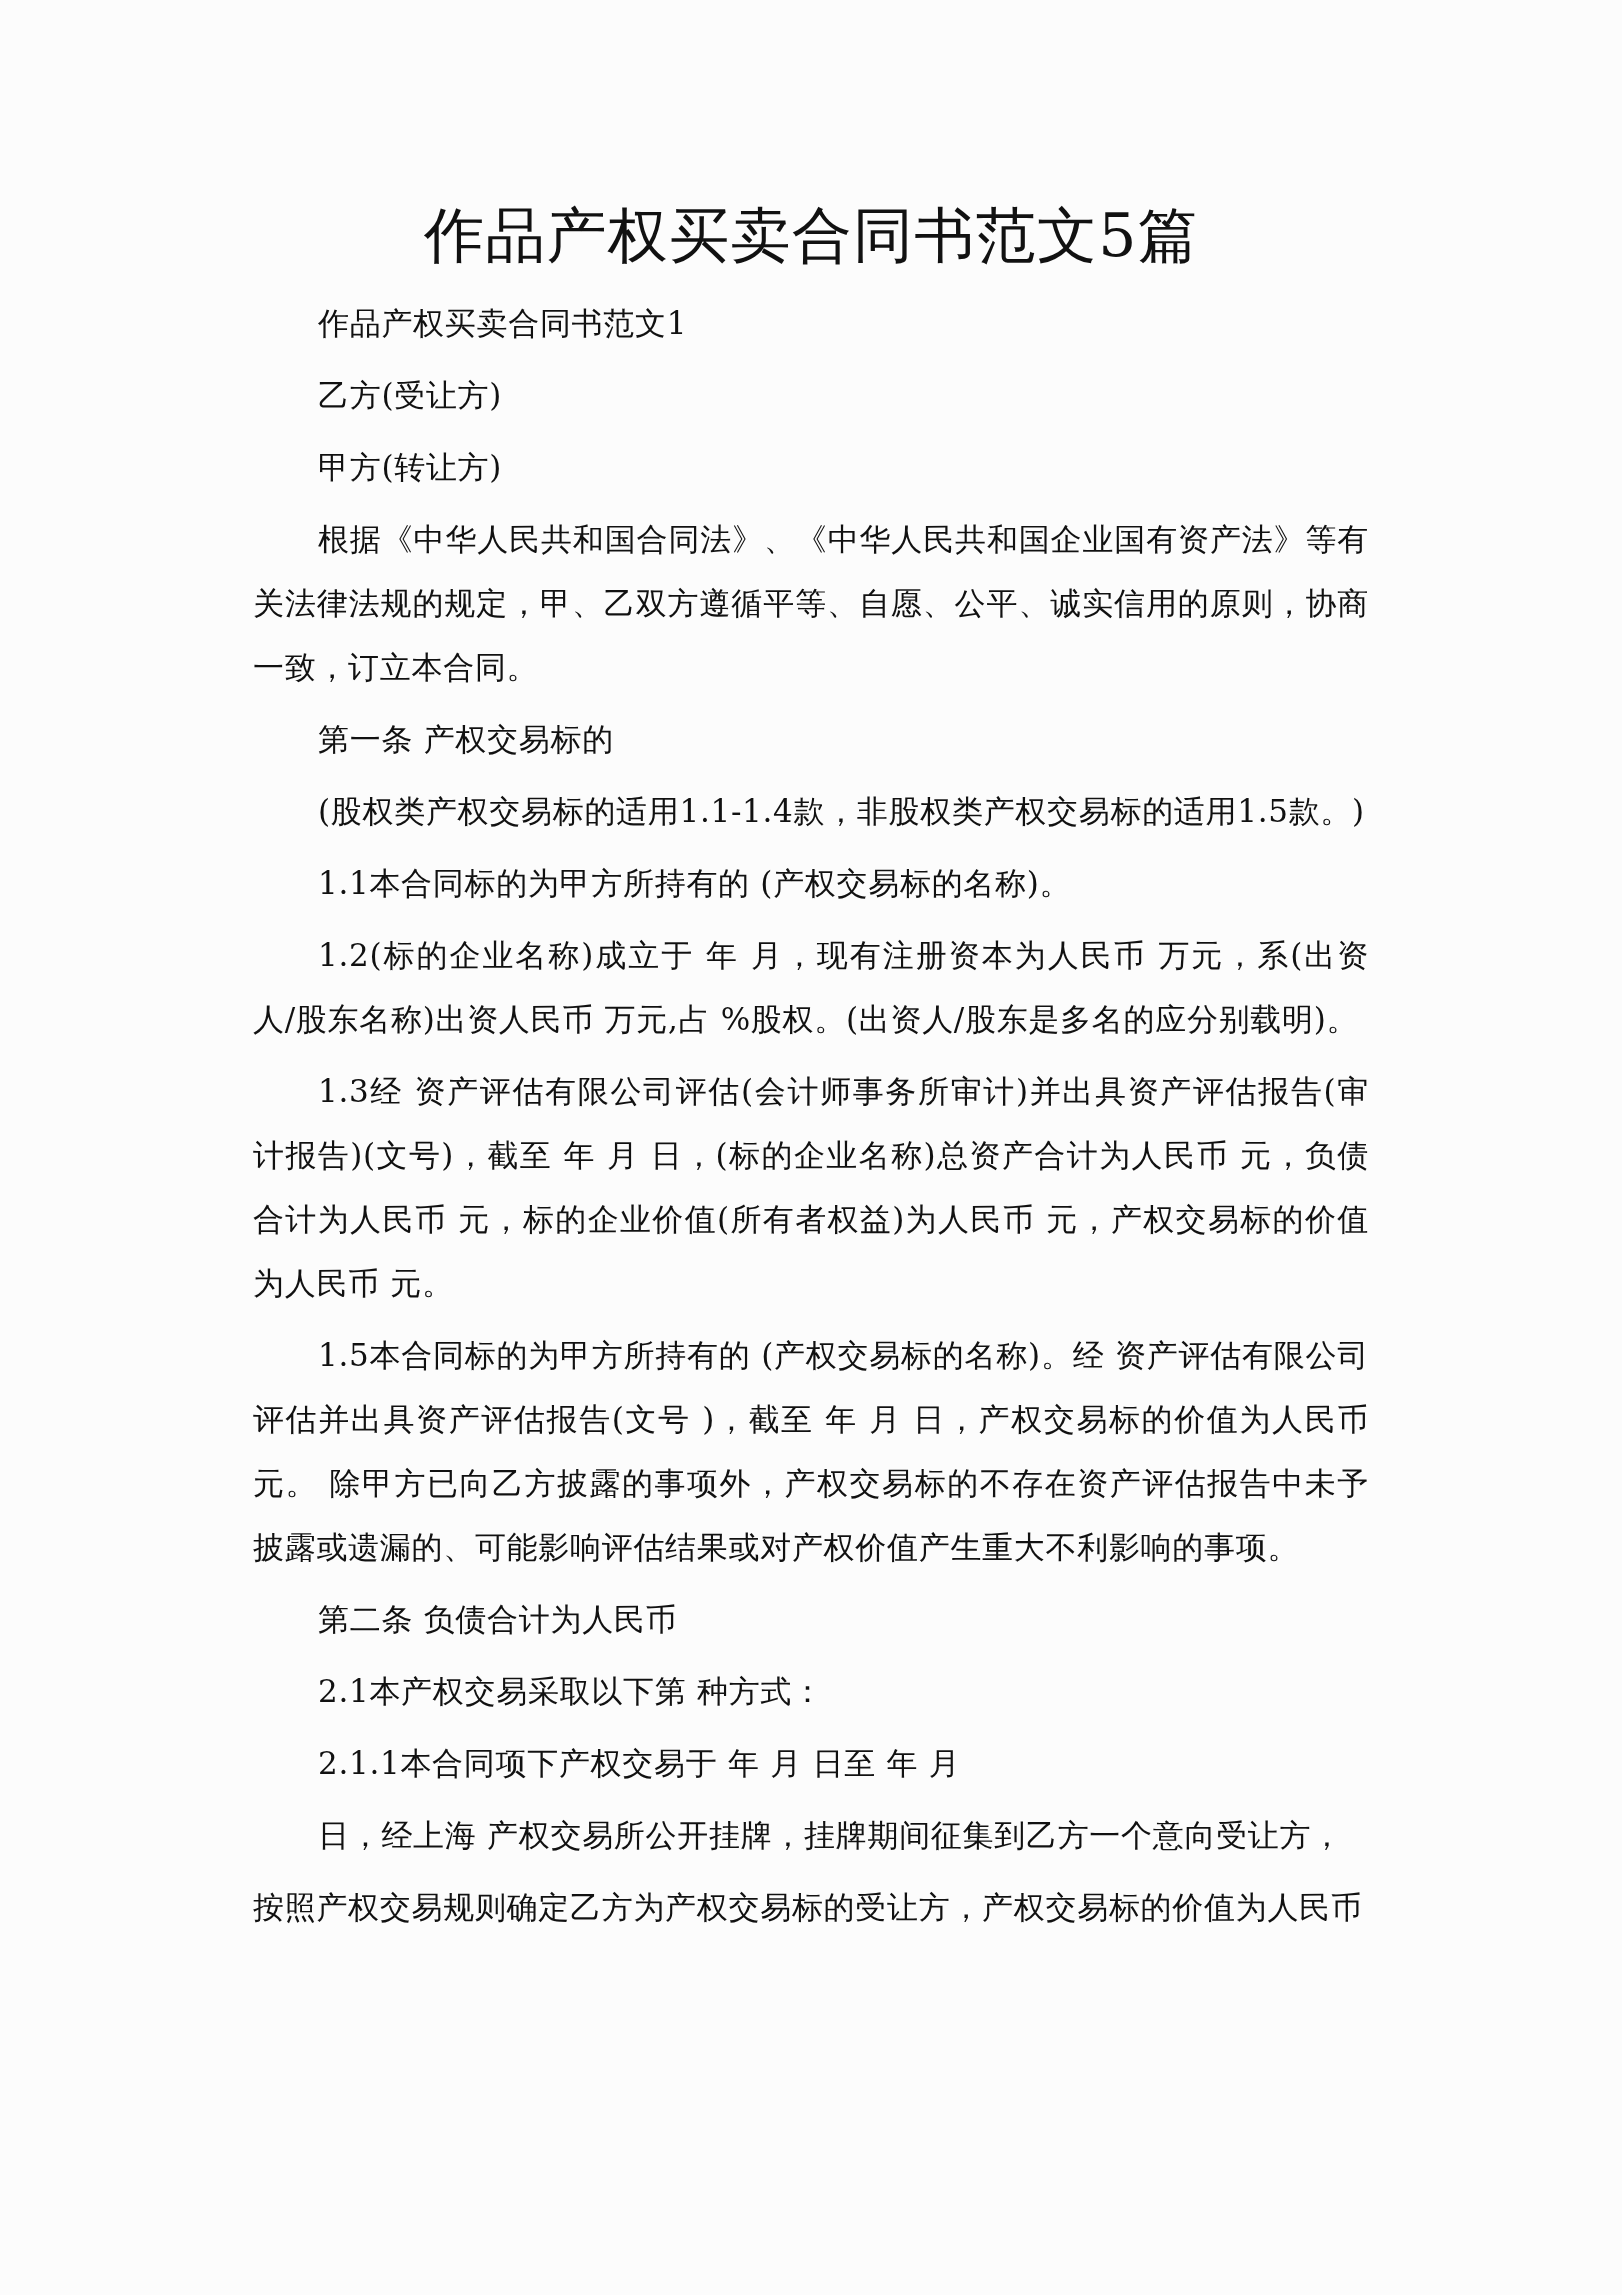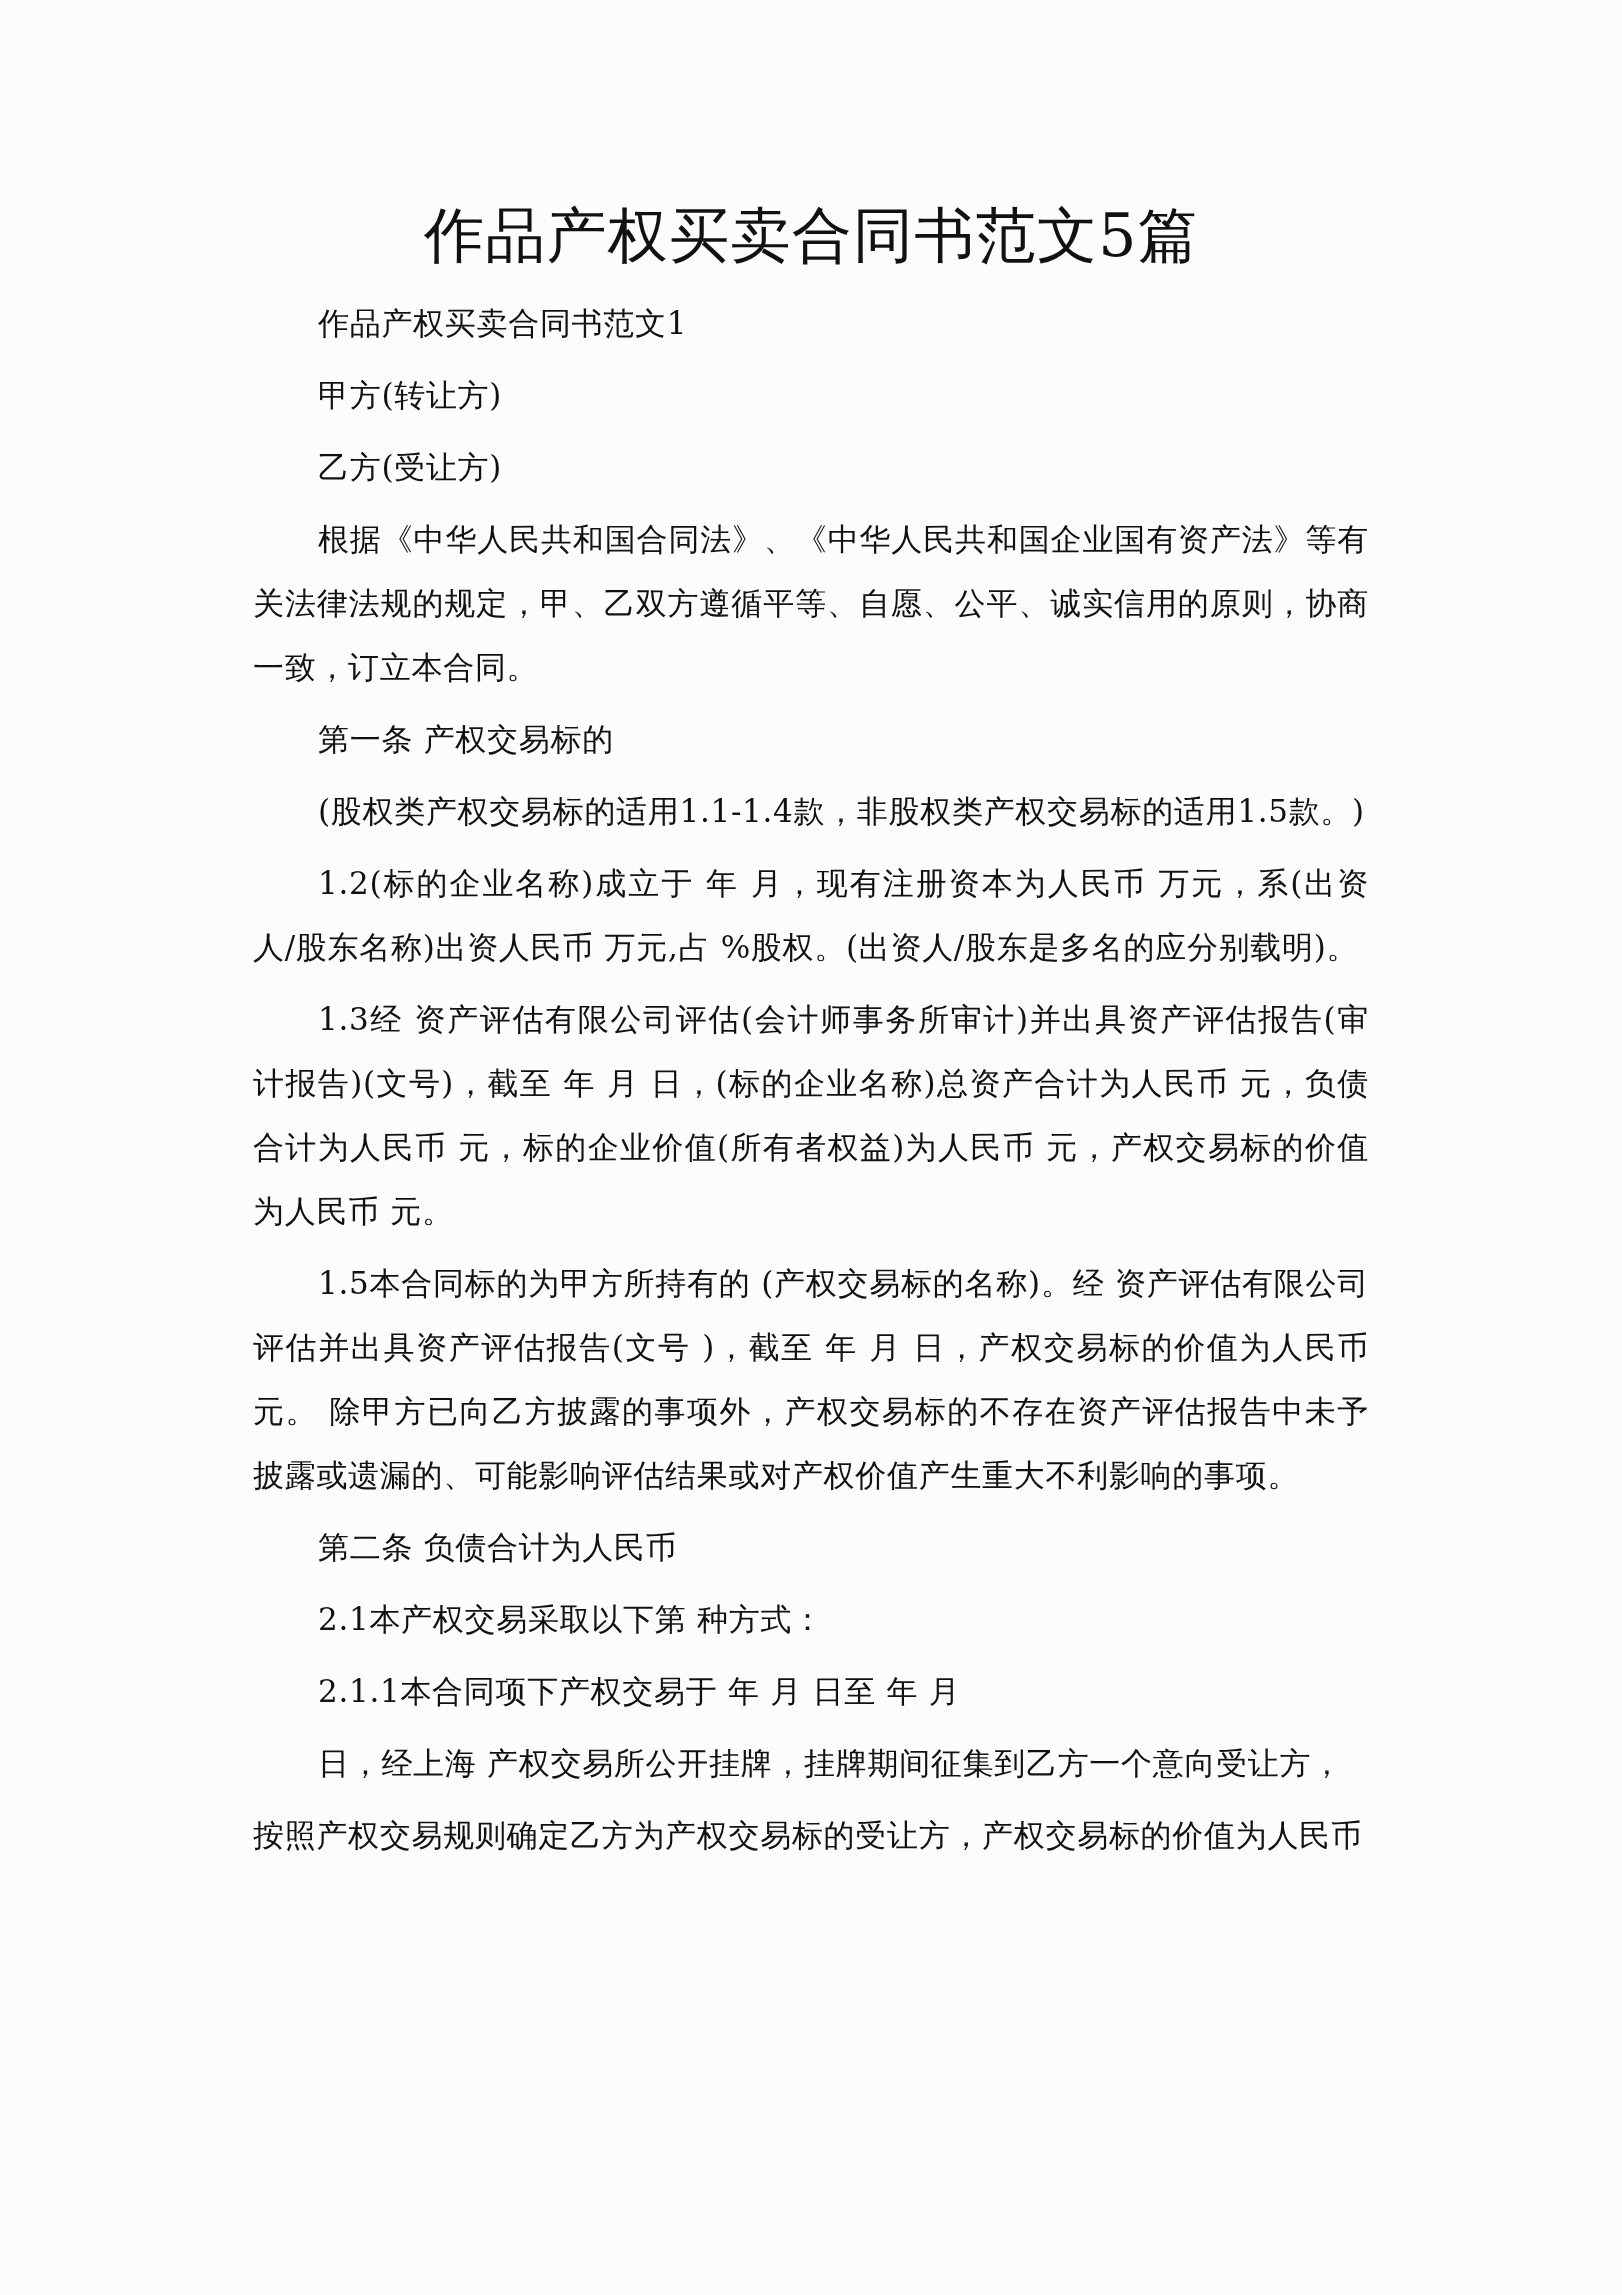--- a/index.html
+++ b/index.html
@@ -53,25 +53,26 @@
     }
   </style>
 </head>
 <body>
 
 <div class="page">
   <h1 class="doc-title">作品产权买卖合同书范文5篇</h1>
 
   <div class="body">
     <p class="indent">作品产权买卖合同书范文1</p>
+    <p class="indent">乙方(受让方)</p>
     <p class="indent">甲方(转让方)</p>
-    <p class="indent">乙方(受让方)</p>
     <p class="indent">根据《中华人民共和国合同法》、《中华人民共和国企业国有资产法》等有关法律法规的规定，甲、乙双方遵循平等、自愿、公平、诚实信用的原则，协商一致，订立本合同。</p>
     <p class="indent">第一条 产权交易标的</p>
     <p class="indent">(股权类产权交易标的适用1.1-1.4款，非股权类产权交易标的适用1.5款。)</p>
+    <p class="indent">1.1本合同标的为甲方所持有的 (产权交易标的名称)。</p>
     <p class="indent">1.2(标的企业名称)成立于 年 月，现有注册资本为人民币 万元，系(出资人/股东名称)出资人民币 万元,占 %股权。(出资人/股东是多名的应分别载明)。</p>
     <p class="indent">1.3经 资产评估有限公司评估(会计师事务所审计)并出具资产评估报告(审计报告)(文号)，截至 年 月 日，(标的企业名称)总资产合计为人民币 元，负债合计为人民币 元，标的企业价值(所有者权益)为人民币 元，产权交易标的价值为人民币 元。</p>
     <p class="indent">1.5本合同标的为甲方所持有的 (产权交易标的名称)。经 资产评估有限公司评估并出具资产评估报告(文号 )，截至 年 月 日，产权交易标的价值为人民币 元。 除甲方已向乙方披露的事项外，产权交易标的不存在资产评估报告中未予披露或遗漏的、可能影响评估结果或对产权价值产生重大不利影响的事项。</p>
     <p class="indent">第二条 负债合计为人民币</p>
     <p class="indent">2.1本产权交易采取以下第 种方式：</p>
     <p class="indent">2.1.1本合同项下产权交易于 年 月 日至 年 月</p>
     <p class="indent">日，经上海 产权交易所公开挂牌，挂牌期间征集到乙方一个意向受让方，</p>
     <p>按照产权交易规则确定乙方为产权交易标的受让方，产权交易标的价值为人民币</p>
   </div>
 </div>

